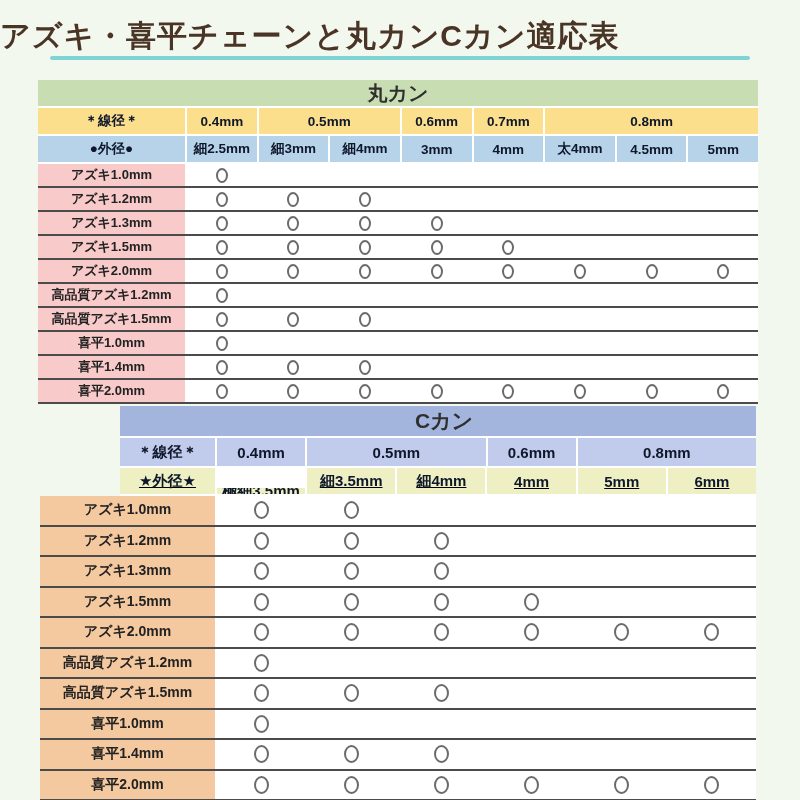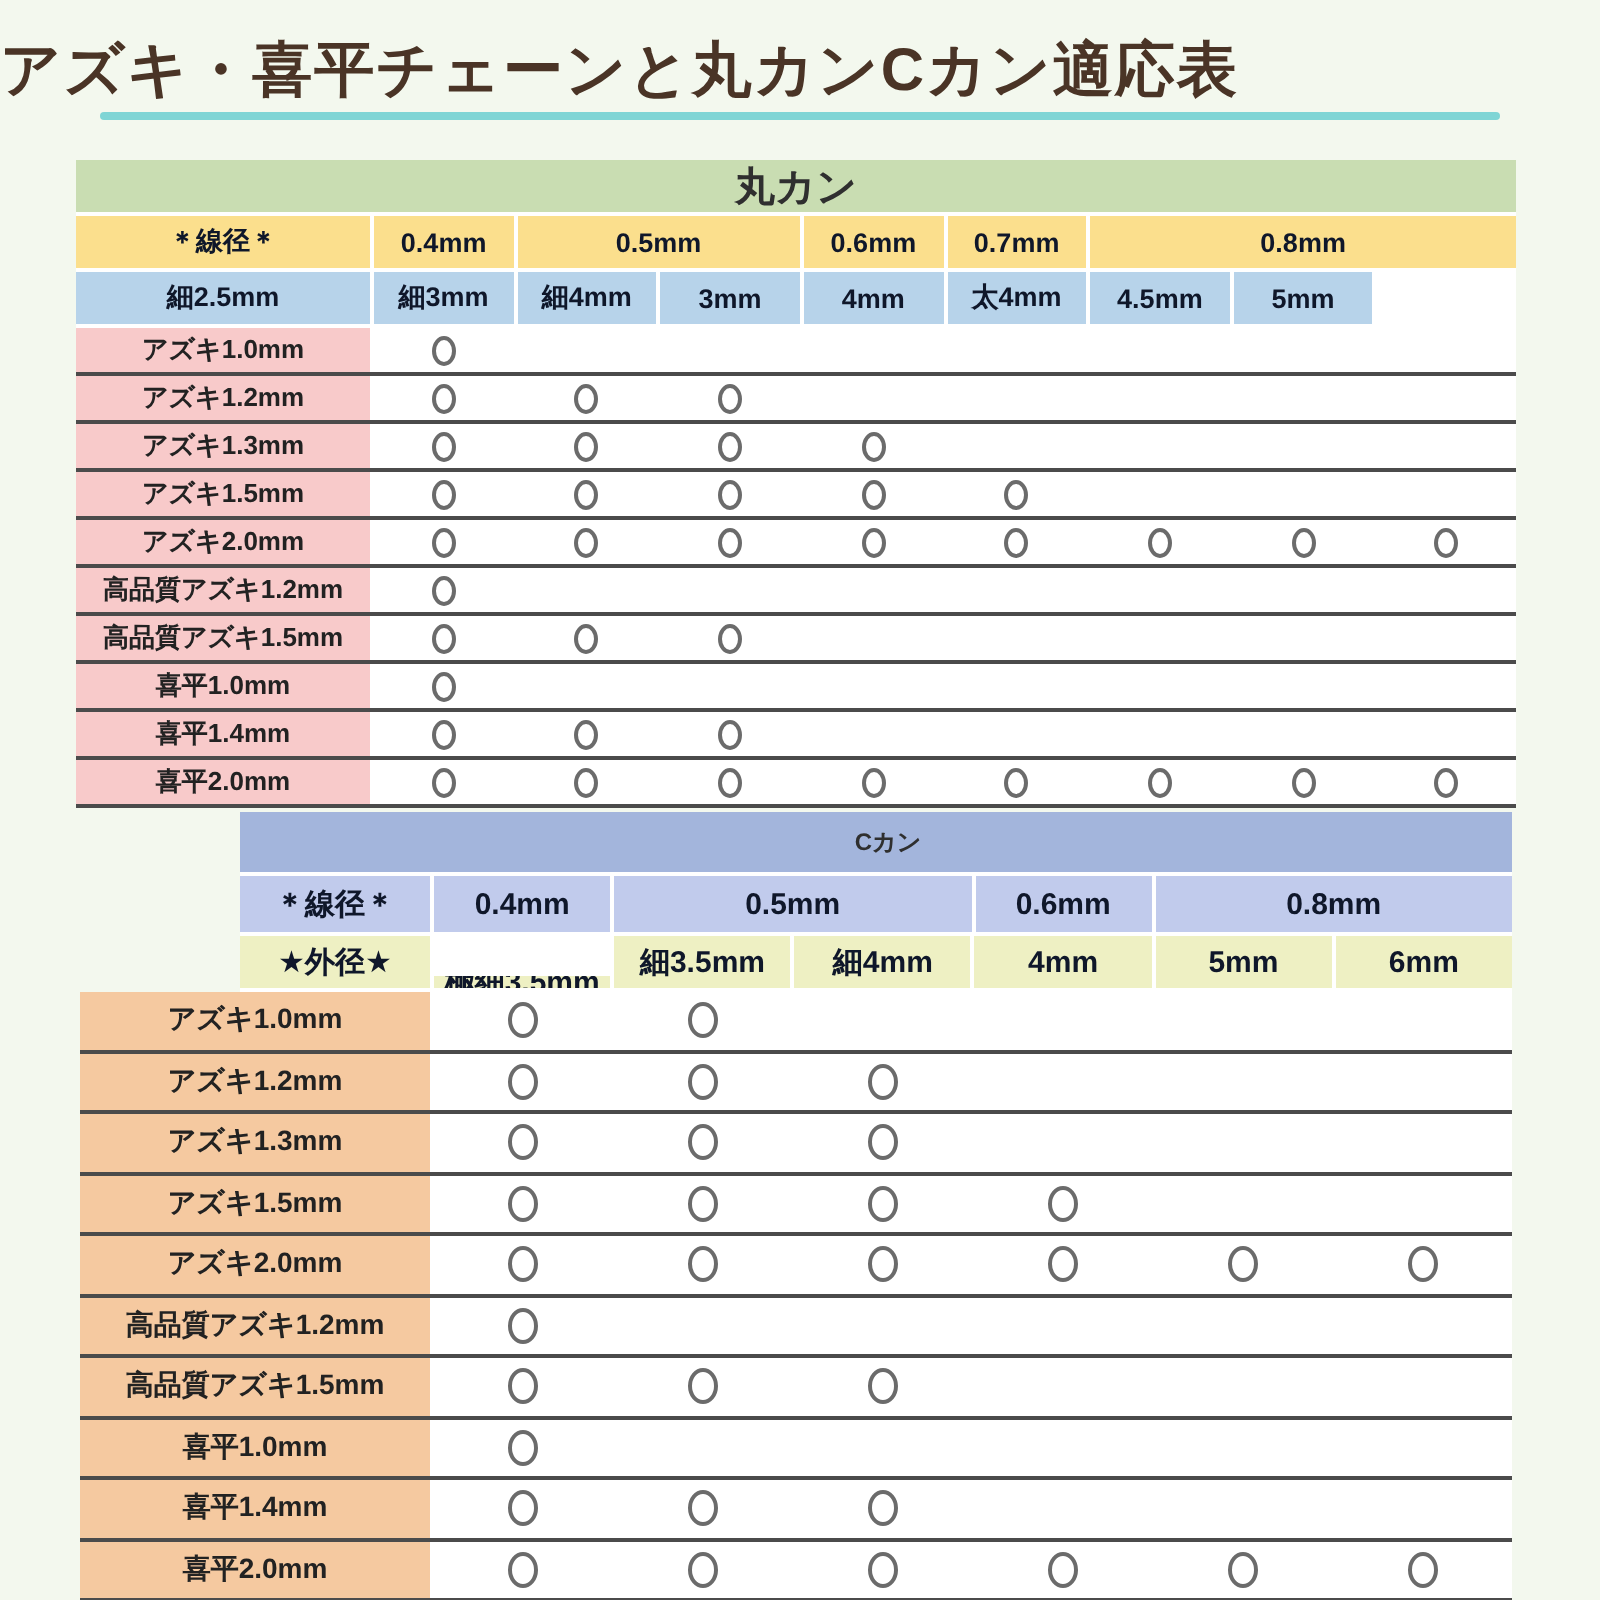--- a/index.html
+++ b/index.html
@@ -43,23 +43,23 @@
   
   .t1{left:38px;top:80px;width:720px;}
   .t1 .t-title{height:28px;font-size:20px;}
   .t1 .hrow{grid-template-columns:147px repeat(8,1fr);height:28px;font-size:13.5px;}
   .t1 .drow{grid-template-columns:147px repeat(8,1fr);height:24px;font-size:13px;}
   .t1 .mark{width:12px;height:15px;}
 
   
   .t2{left:40px;top:406px;width:716px;}
   .t2 .thead{margin-left:80px;width:636px;}
-  .t2 .t-title{height:32px;font-size:12px;padding-left:12px;}
+  .t2 .t-title{height:32px;font-size:21px;padding-left:12px;}
   .t2 .hrow{grid-template-columns:95px repeat(6,1fr);height:30px;font-size:15px;}
-  .t2 .hrow.od{height:28px;}
+  .t2 .hrow.od{height:28px;text-decoration:underline;}
   .t2 .drow{grid-template-columns:175px repeat(6,1fr);height:30.5px;font-size:14px;}
   .t2 .mark{width:15px;height:18px;}
 </style>
 </head>
 <body>
 
 <div class="title-wrap">
   <h1 class="page-title">アズキ・喜平チェーンと丸カンCカン適応表</h1>
   <div class="title-underline"></div>
 </div>
@@ -68,20 +68,21 @@
   <div class="t-title" style="background: rgb(201, 221, 178);">丸カン</div>
   <div class="hrow wire">
       <div class="hcell" style="background: rgb(251, 223, 141);">＊線径＊</div>
       <div class="hcell" style="background: rgb(251, 223, 141);">0.4mm</div>
       <div class="hcell" style="background: rgb(251, 223, 141); grid-column: span 2;">0.5mm</div>
       <div class="hcell" style="background: rgb(251, 223, 141);">0.6mm</div>
       <div class="hcell" style="background: rgb(251, 223, 141);">0.7mm</div>
       <div class="hcell" style="background: rgb(251, 223, 141); grid-column: span 3;">0.8mm</div>
     </div>
   <div class="hrow od">
+      <div class="hcell" style="background: rgb(183, 211, 234);">●外径●</div>
       <div class="hcell" style="background: rgb(183, 211, 234);">細2.5mm</div>
       <div class="hcell" style="background: rgb(183, 211, 234);">細3mm</div>
       <div class="hcell" style="background: rgb(183, 211, 234);">細4mm</div>
       <div class="hcell" style="background: rgb(183, 211, 234);">3mm</div>
       <div class="hcell" style="background: rgb(183, 211, 234);">4mm</div>
       <div class="hcell" style="background: rgb(183, 211, 234);">太4mm</div>
       <div class="hcell" style="background: rgb(183, 211, 234);">4.5mm</div>
       <div class="hcell" style="background: rgb(183, 211, 234);">5mm</div>
     </div>
   <div class="rows">

